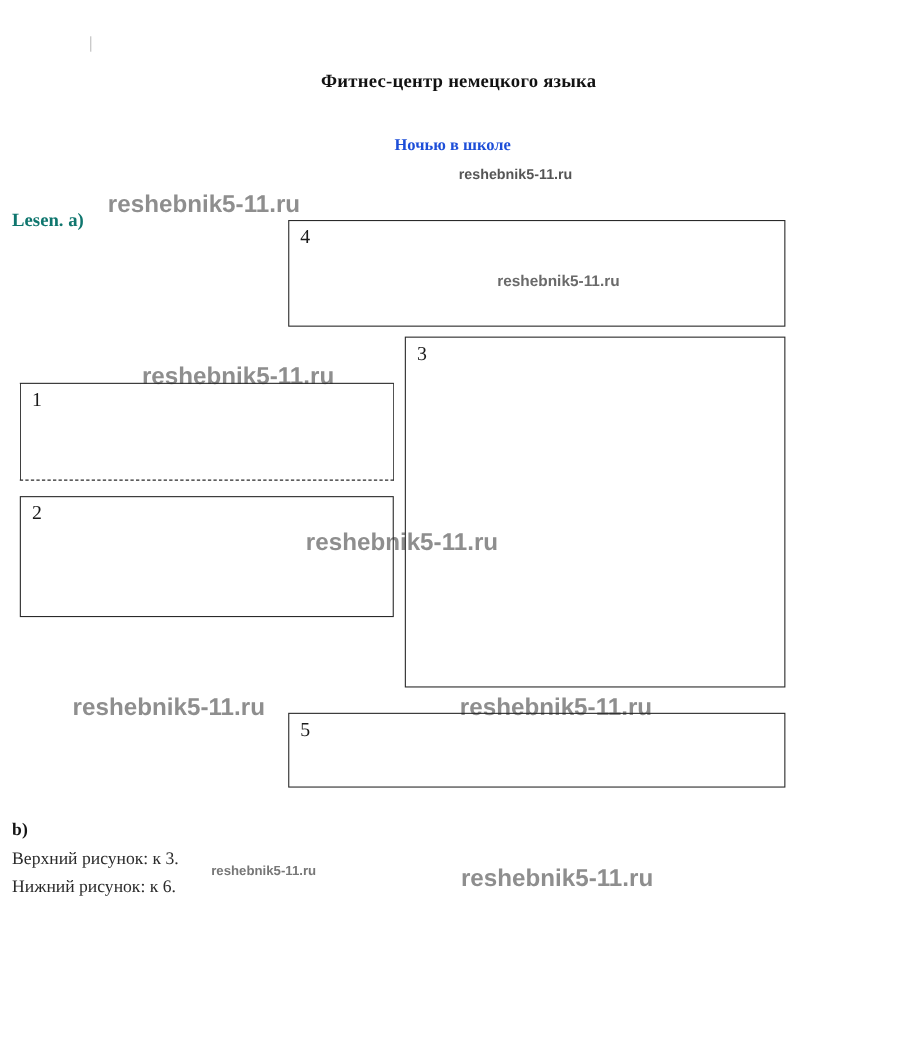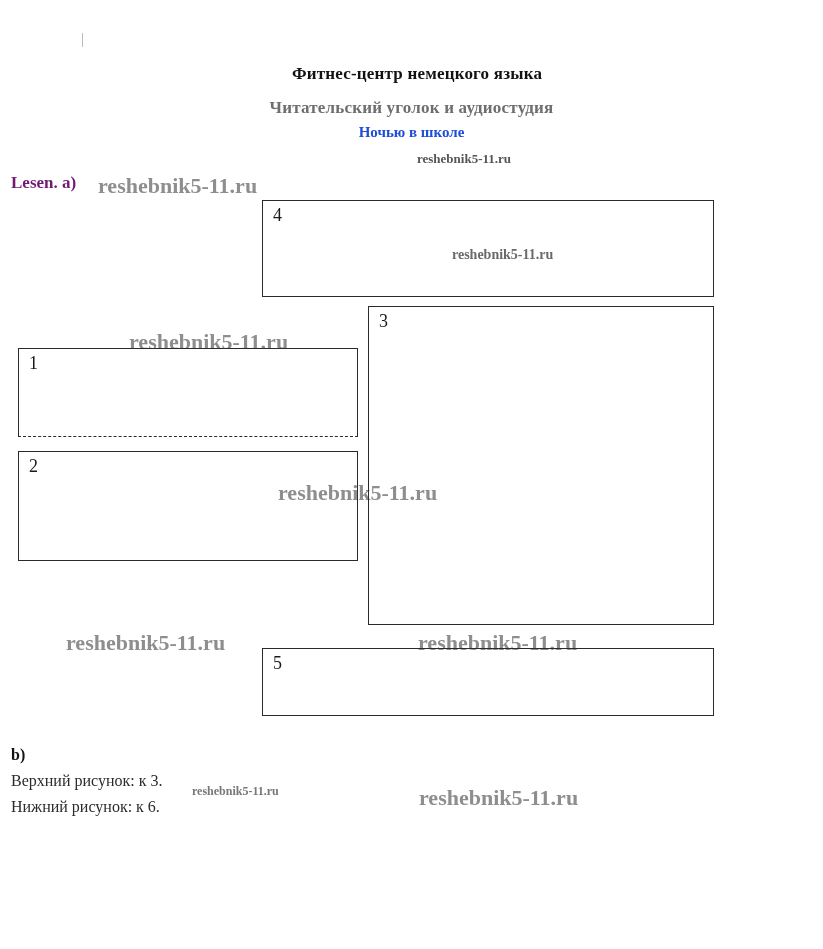--- a/index.html
+++ b/index.html
@@ -42,45 +42,45 @@
   #title-3 {
     left: 0; right: 0;
     top: 124px;
     font-size: 15px;
     color: #1d4ed8;
   }
 
   
   .wm {
     position: absolute;
-    font-family: Liberation Serif, serif;
+    font-family: Liberation Sans, sans-serif;
     font-weight: bold;
     color: #8e8e8e;
     white-space: nowrap;
     user-select: none;
   }
 
   #wm-top    { left: 417px; top: 151px; font-size: 13px; color: #555; }
   #wm-lesen  { left: 98px;  top: 173px; font-size: 22px; }
   #wm-box4   { left: 452px; top: 247px; font-size: 14px; color: #6a6a6a; }
   #wm-mid1   { left: 129px; top: 329px; font-size: 22px; }
   #wm-mid2   { left: 278px; top: 480px; font-size: 22px; }
   #wm-low1   { left: 66px;  top: 630px; font-size: 22px; }
   #wm-low2   { left: 418px; top: 630px; font-size: 22px; }
   #wm-b1     { left: 192px; top: 784px; font-size: 12px; color: #777; }
   #wm-b2     { left: 419px; top: 785px; font-size: 22px; }
 
   
   #lesen-label {
     position: absolute;
     left: 11px;
-    top: 173px;
+    top: 190px;
     font-size: 17px;
     font-weight: bold;
-    color: #701a75;
+    color: #0f766e;
     white-space: nowrap;
   }
   #b-label {
     position: absolute;
     left: 11px;
     top: 746px;
     font-size: 16px;
     font-weight: bold;
     color: #141414;
   }
@@ -125,21 +125,20 @@
   }
 </style>
 </head>
 <body>
 
 <div id="page">
 
   <div id="stray-mark"></div>
 
   <div class="heading" id="title-1">Фитнес-центр немецкого языка</div>
-  <div class="heading" id="title-2">Читательский уголок и аудиостудия</div>
   <div class="heading" id="title-3">Ночью в школе</div>
 
   <div class="wm" id="wm-top">reshebnik5-11.ru</div>
   <div class="wm" id="wm-lesen">reshebnik5-11.ru</div>
   <div class="wm" id="wm-box4">reshebnik5-11.ru</div>
   <div class="wm" id="wm-mid1">reshebnik5-11.ru</div>
   <div class="wm" id="wm-mid2">reshebnik5-11.ru</div>
   <div class="wm" id="wm-low1">reshebnik5-11.ru</div>
   <div class="wm" id="wm-low2">reshebnik5-11.ru</div>
   <div class="wm" id="wm-b1">reshebnik5-11.ru</div>

